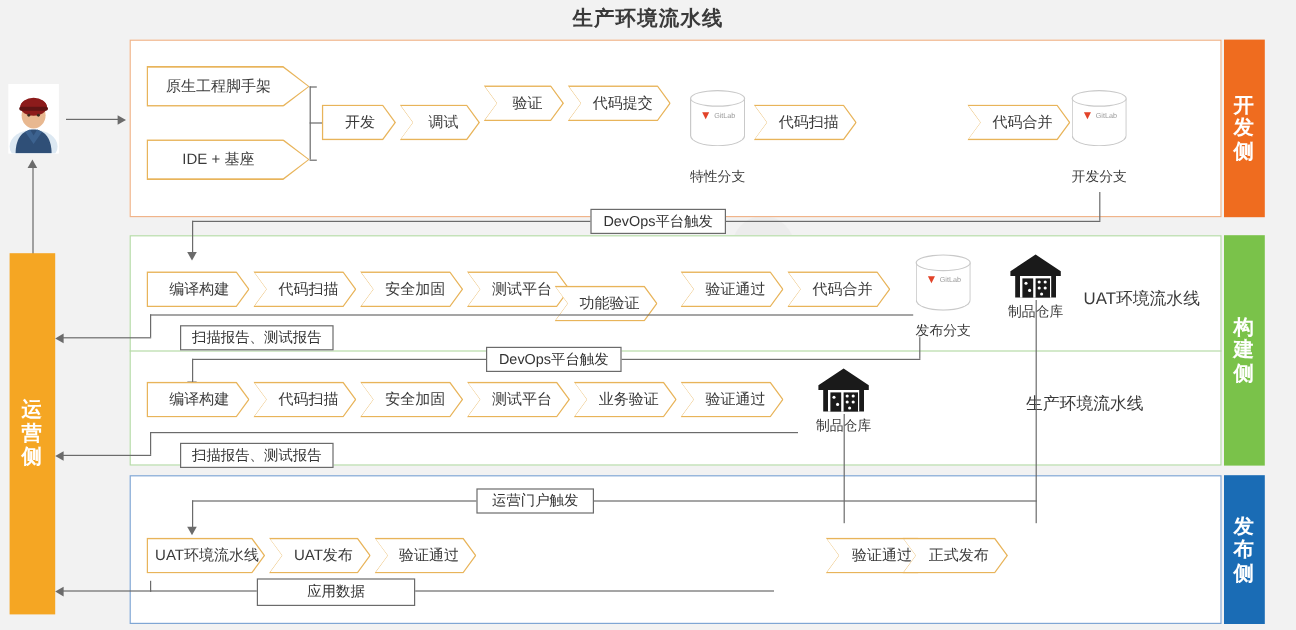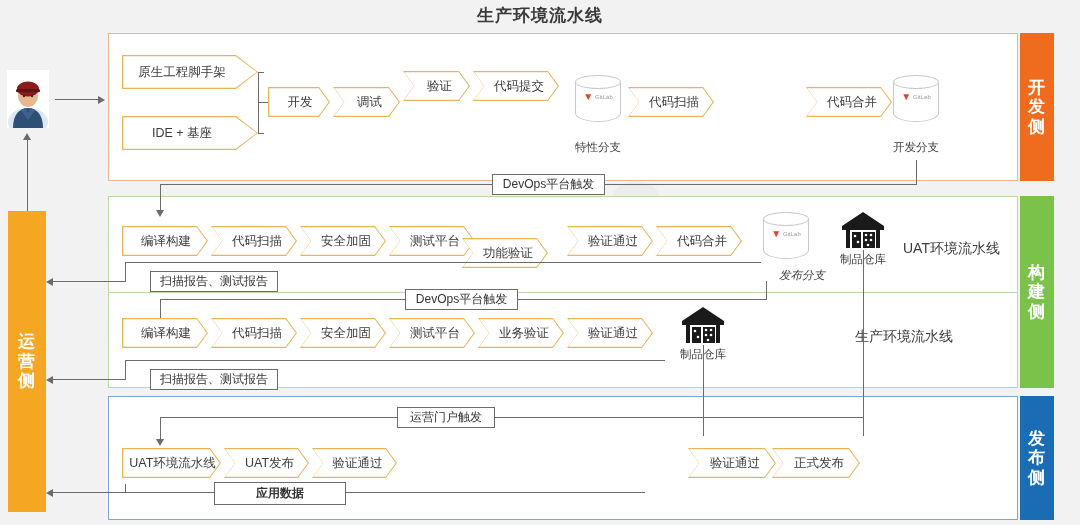--- a/index.html
+++ b/index.html
@@ -283,21 +283,21 @@
   </div>
 
   <div class="cyl" style="left:763px;top:212px;">
     <div class="body"></div>
     <div class="top"></div>
     <div class="glmark">
       <span class="fox">▼</span>
       <span>GitLab</span>
     </div>
   </div>
-  <div class="caption" style="left:764px;top:268px;width:76px;font-style:italic;">发布分支</div>
+  <div class="caption" style="left:748px;top:268px;width:76px;">发布分支</div>
 
   <div class="wh" style="left:840px;top:210px;">
     <svg width="46" height="40" viewBox="0 0 46 40">
       <path d="M2 16 L23 2 L44 16 L44 20 L40 20 L40 38 L6 38 L6 20 L2 20 Z" fill="#1a1a1a"></path>
       <rect x="10" y="20" width="26" height="18" fill="#ffffff"></rect>
       <rect x="12" y="22" width="9" height="16" fill="#1a1a1a"></rect>
       <rect x="23" y="22" width="12" height="16" fill="#1a1a1a"></rect>
       <circle cx="26" cy="25" r="1.3" fill="#fff"></circle>
         <circle cx="31" cy="25" r="1.3" fill="#fff"></circle>
       <circle cx="26" cy="30" r="1.3" fill="#fff"></circle>
@@ -398,25 +398,25 @@
   <div class="chevwrap" style="left:312px;top:448px;width:85px;">
     <div class="fill"></div>
       <div class="inner"></div>
     <div class="lbl">验证通过</div>
   </div>
   <div class="chevwrap" style="left:688px;top:448px;width:88px;">
     <div class="fill"></div>
       <div class="inner"></div>
     <div class="lbl">验证通过</div>
   </div>
-  <div class="chevwrap" style="left:772px;top:448px;width:88px;text-decoration:underline;">
+  <div class="chevwrap" style="left:752px;top:448px;width:88px;text-decoration:underline;">
     <div class="fill"></div>
       <div class="inner"></div>
     <div class="lbl">正式发布</div>
   </div>
 
   <div class="ln lnh" style="left:125px;top:492px;width:520px;"></div>
   <div class="ln lnv" style="left:125px;top:484px;height:9px;"></div>
   <div class="ln lnh" style="left:52px;top:492px;width:74px;"></div>
   <div class="arr-l" style="left:46px;top:488.5px;"></div>
-  <div class="callout" style="left:214px;top:482px;width:132px;height:23px;font-weight:bold;">应用数据</div>
+  <div class="callout" style="left:214px;top:482px;width:132px;height:23px;font-weight:normal;">应用数据</div>
 
 </div>
 
 </body></html>

